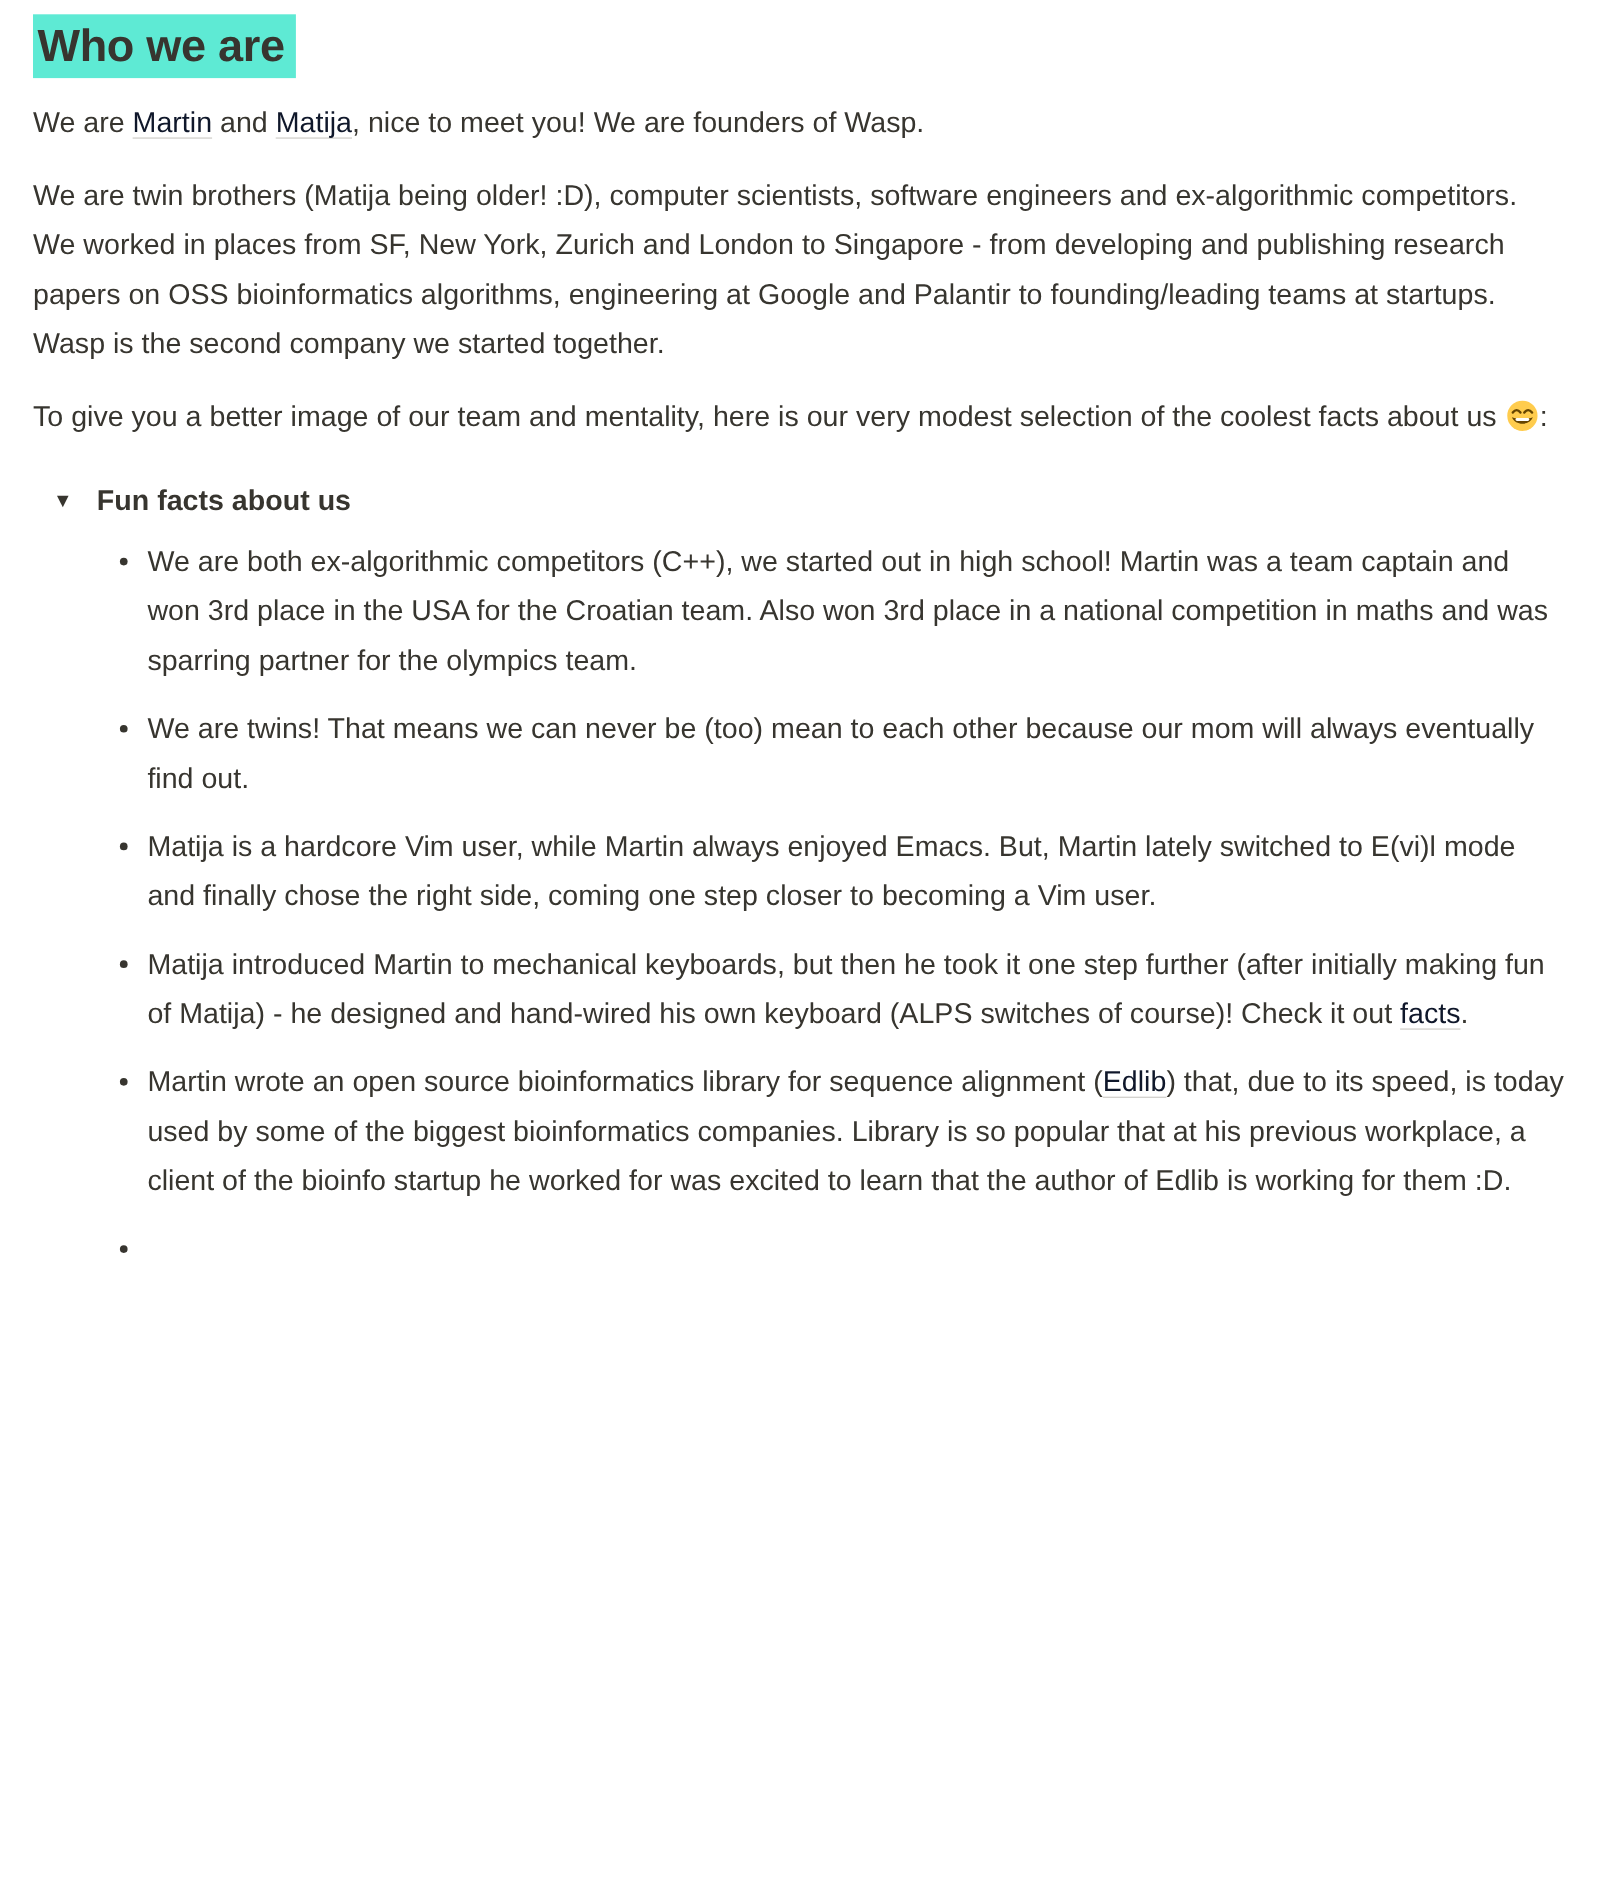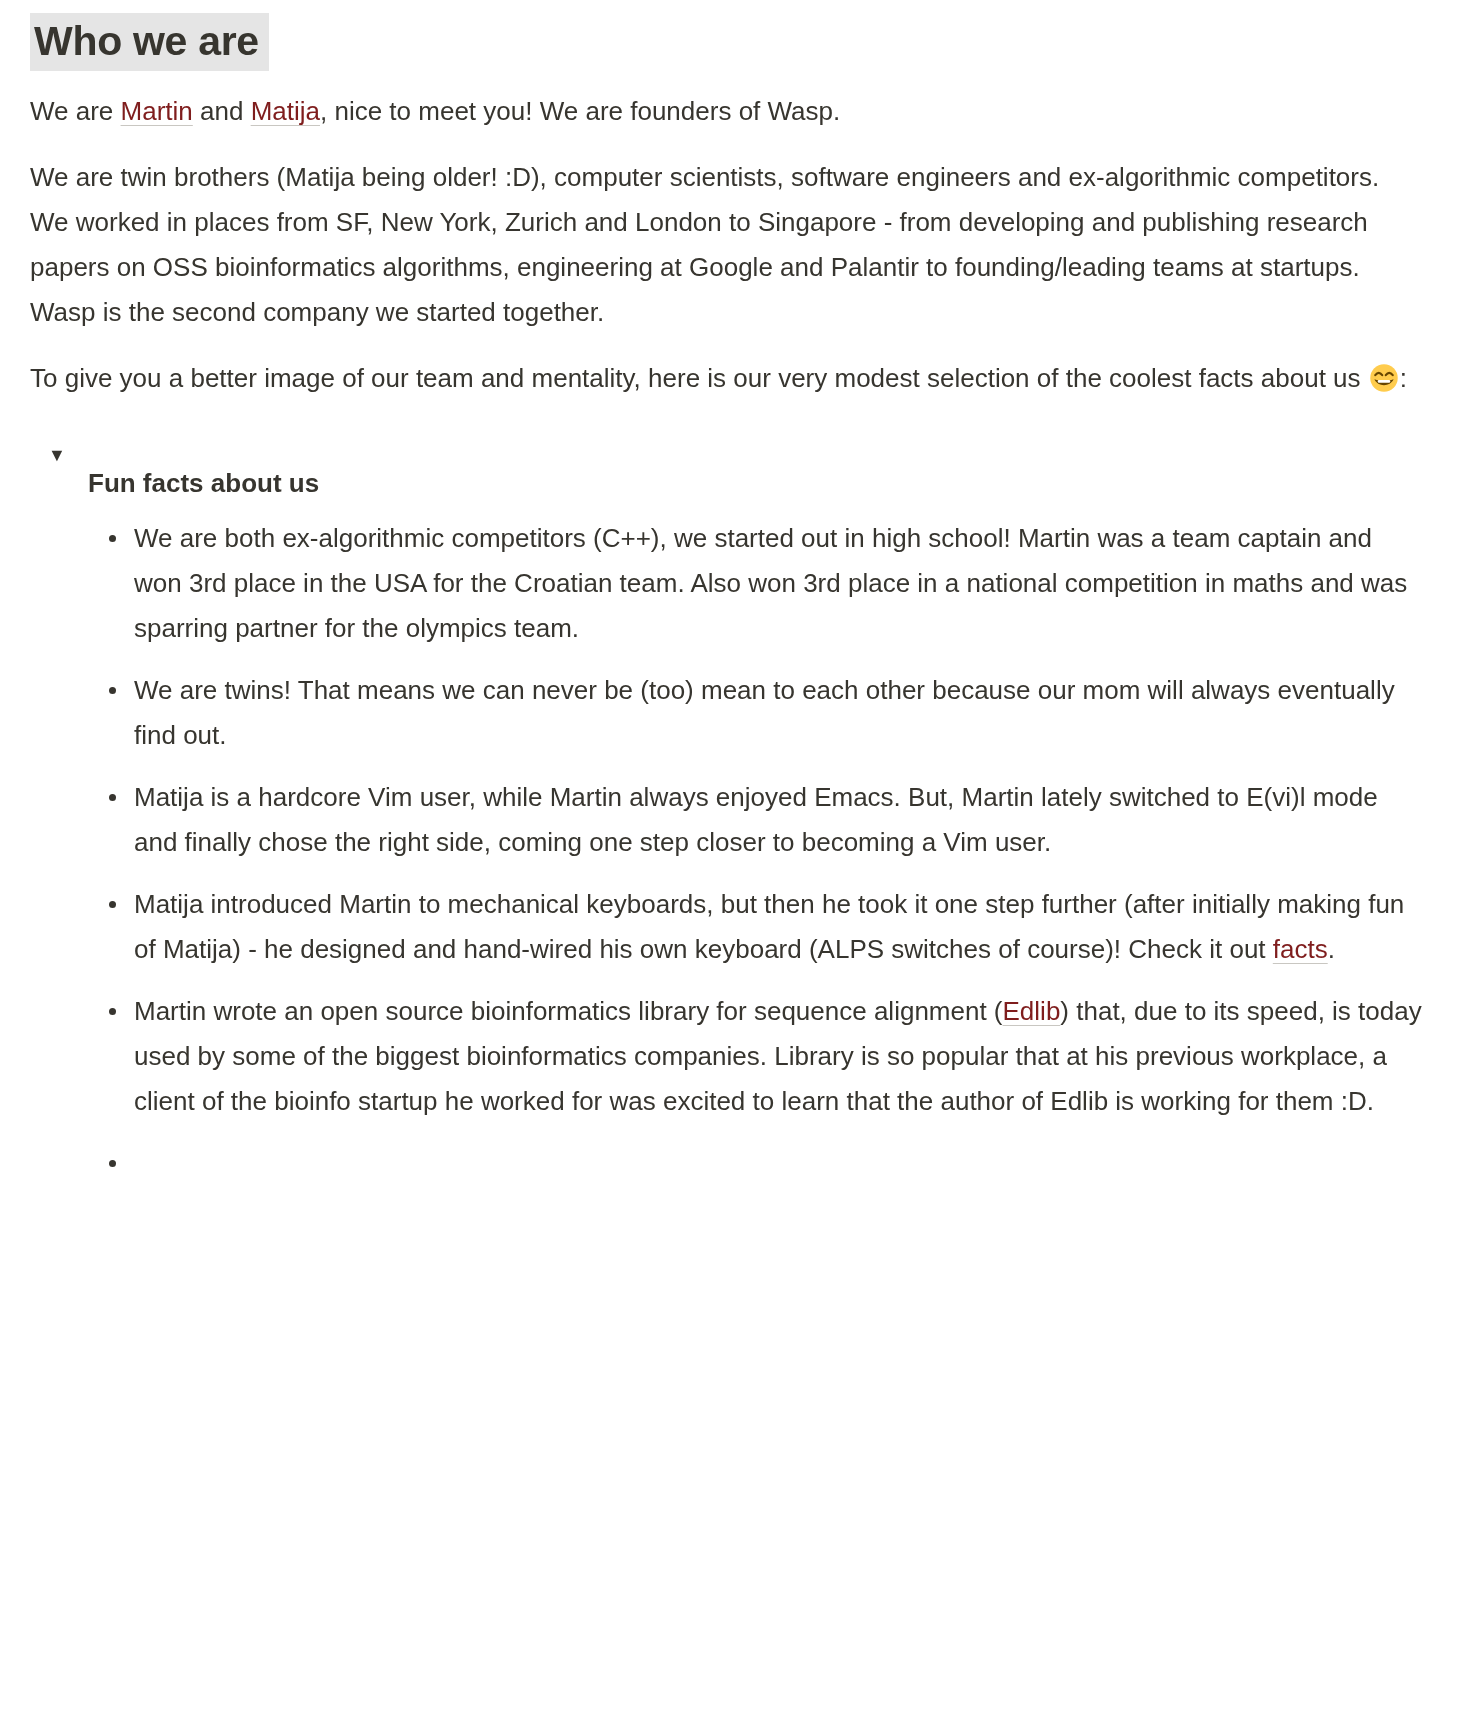--- a/index.html
+++ b/index.html
@@ -15,27 +15,27 @@
     -webkit-font-smoothing:antialiased;
   }
   h1.page-title{
     font-size:41px;
     line-height:1.35;
     font-weight:700;
     margin:0 0 20px 0;
     letter-spacing:-0.3px;
   }
   .highlight{
-    background:#e5e5e5;
+    background:#5eead4;
     padding:5px 10px 7px 4px;
   }
   p.para{margin:0 0 21px 0;}
   p.para-last{margin-bottom:26px;}
   a.doc-link{
-    color:#7f1d1d;
+    color:#0f172a;
     text-decoration:underline;
     text-decoration-color:#c9c7c2;
     text-decoration-thickness:1px;
     text-underline-offset:5px;
     cursor:pointer;
   }
   .toggle-row{
     display:flex;
     align-items:flex-start;
     margin:0 0 10px 0;
@@ -46,21 +46,20 @@
     width:26px;
     margin-left:14px;
     margin-right:18px;
     font-size:18px;
     line-height:45px;
     color:#37352f;
     text-align:center;
   }
   .toggle-label{
     font-weight:700;
-    margin-top:28px;
   }
   ul.facts{
     list-style:none;
     margin:6px 0 0 0;
     padding:0 0 0 80px;
   }
   ul.facts li{
     position:relative;
     padding-left:24px;
     margin:0 0 17px 0;

